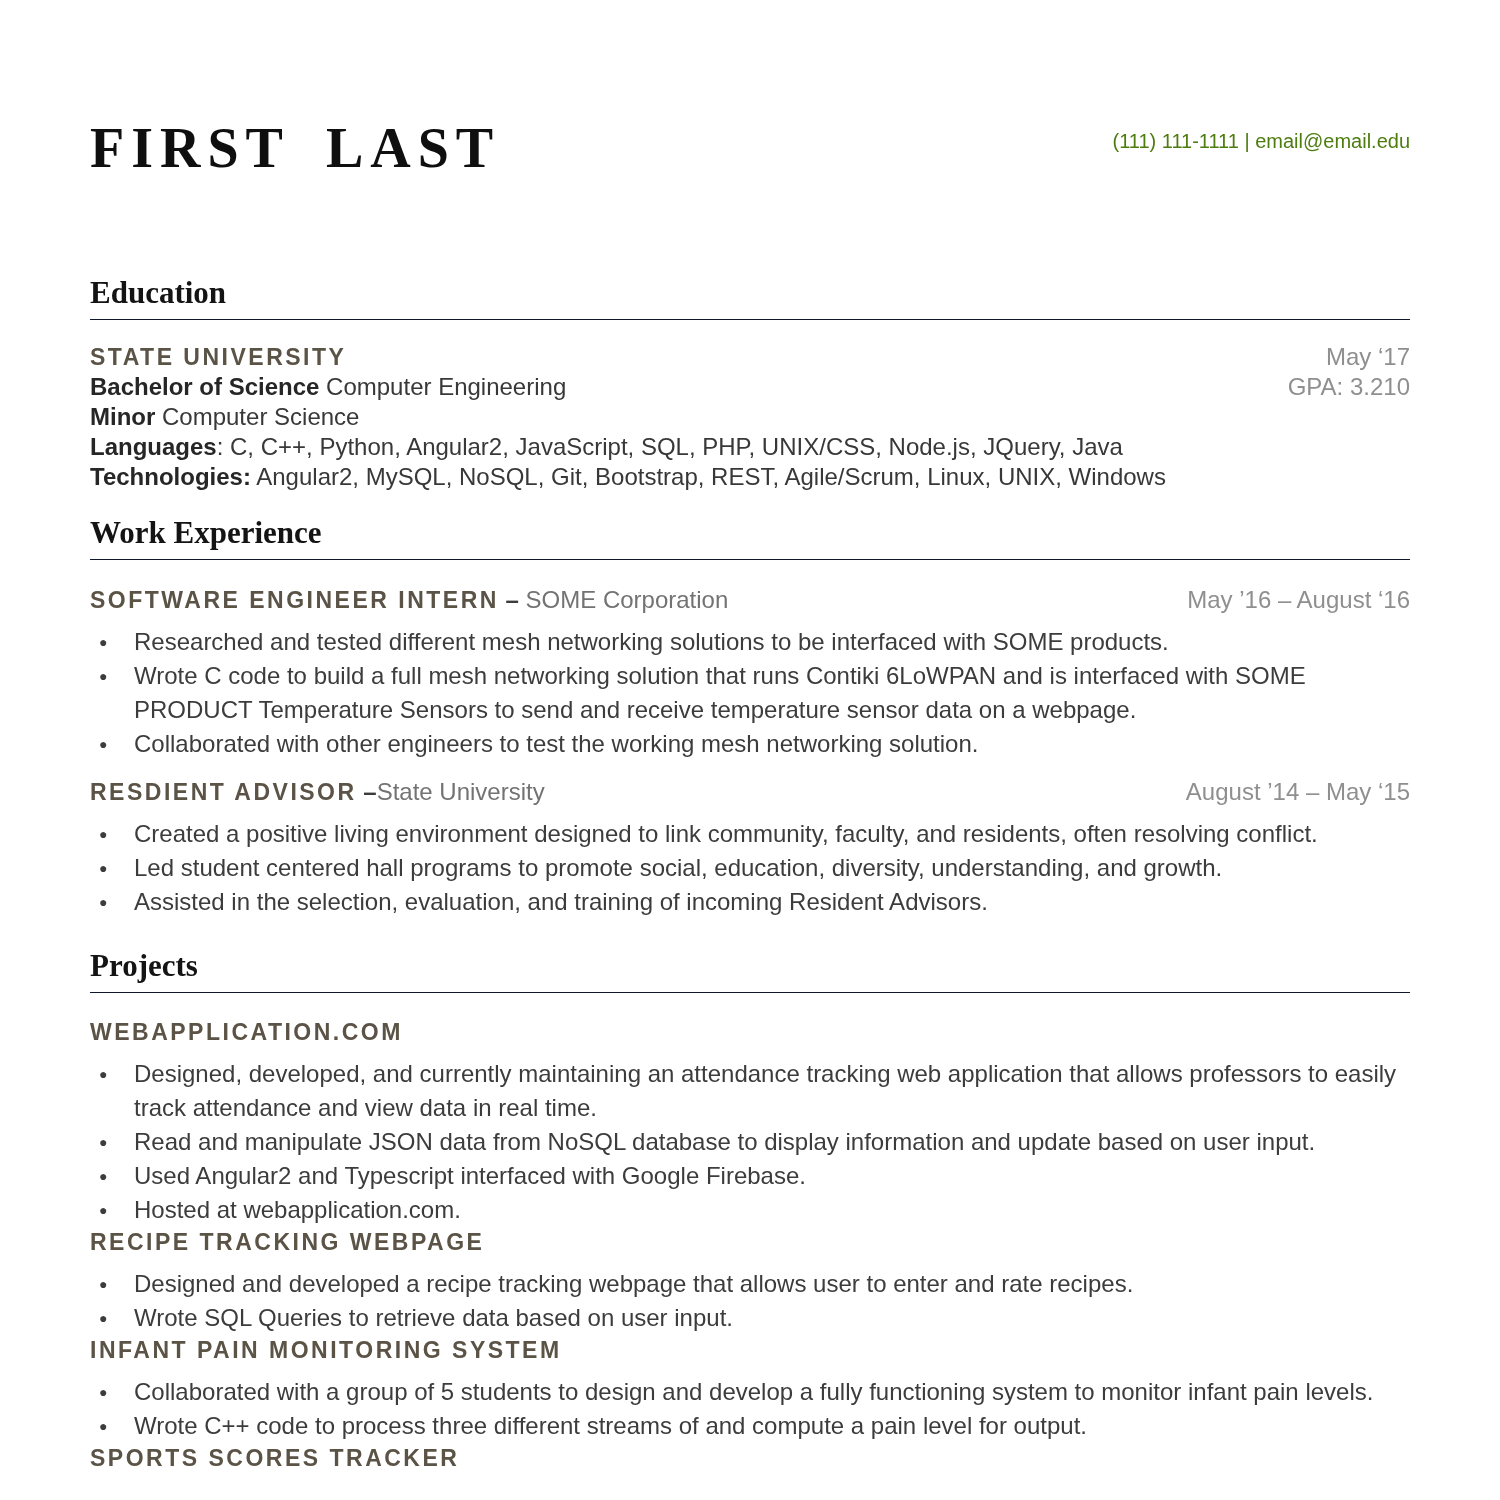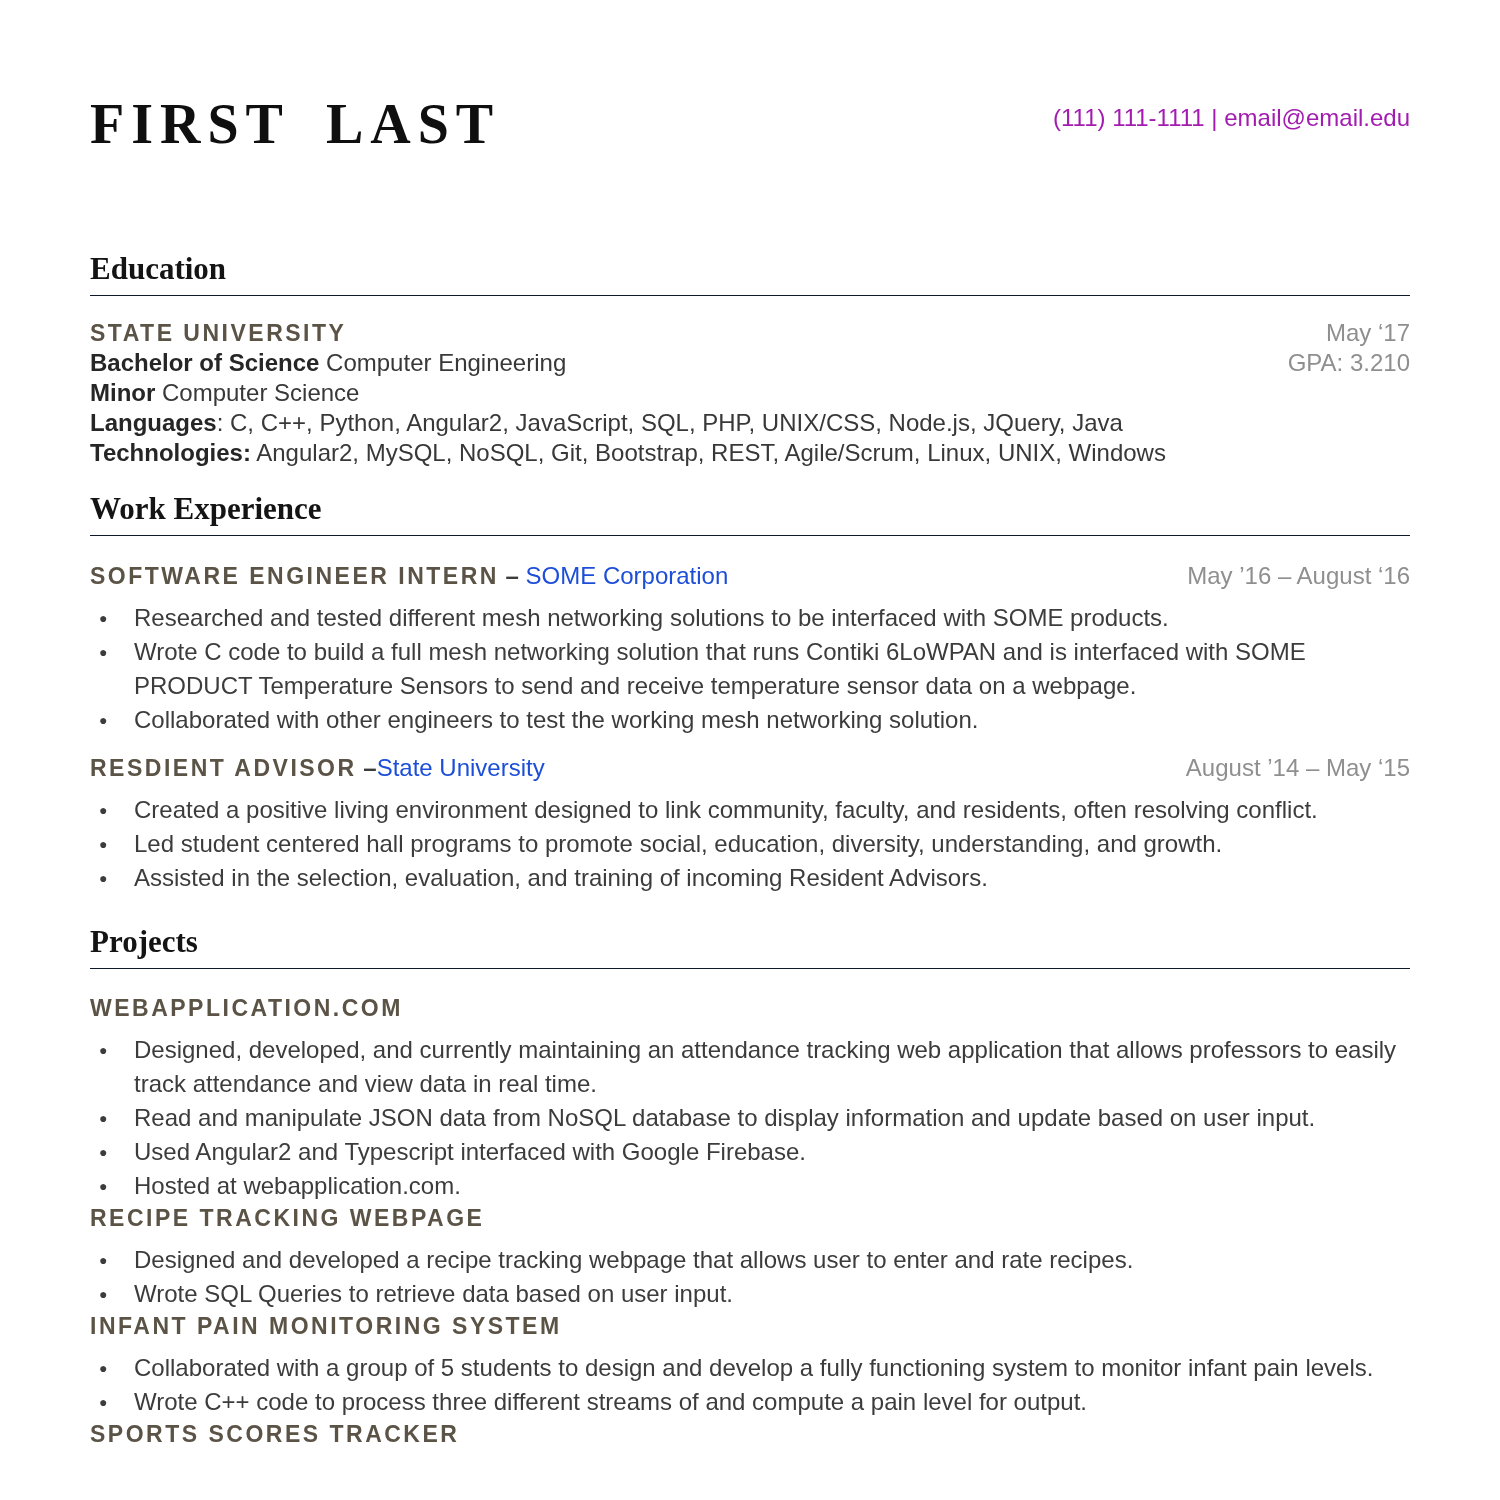--- a/index.html
+++ b/index.html
@@ -17,36 +17,37 @@
     padding: 0 90px;
     font-family: "Liberation Sans", sans-serif;
     color: #383838;
   }
   
   .header {
     display: flex;
     justify-content: space-between;
     align-items: flex-start;
     padding-top: 92px;
+    margin-top: 24px;
   }
   .name {
     font-family: "Liberation Serif", serif;
     font-weight: 700;
     font-size: 56px;
     line-height: 64px;
     letter-spacing: 7px;
     word-spacing: 16px;
     color: #0f0f0f;
     white-space: nowrap;
   }
   .contact {
     text-align: right;
-    font-size: 24px;
+    font-size: 20px;
     line-height: 31px;
-    color: #a21caf;
+    color: #4d7c0f;
     margin-top: 10px;
   }
   
   .section-heading {
     font-family: "Liberation Serif", serif;
     font-weight: 700;
     font-size: 31px;
     line-height: 34px;
     color: #141414;
     padding-bottom: 9px;
@@ -83,21 +84,21 @@
     justify-content: space-between;
     align-items: baseline;
     font-size: 24px;
     line-height: 30px;
   }
   .job1-head { margin-top: 25px; }
   .job2-head { margin-top: 16px; }
   .proj-head { margin-top: 24px; }
   .proj-head-later { }
   .sep { font-weight: 700; color: #3c3c3c; white-space: pre; }
-  .company { color: #1d4ed8; }
+  .company { color: #737373; }
   
   ul.bullets {
     list-style: none;
     margin: 10px 0 0 0;
     padding: 0;
   }
   ul.bullets li {
     display: flex;
     align-items: flex-start;
     font-size: 24px;

